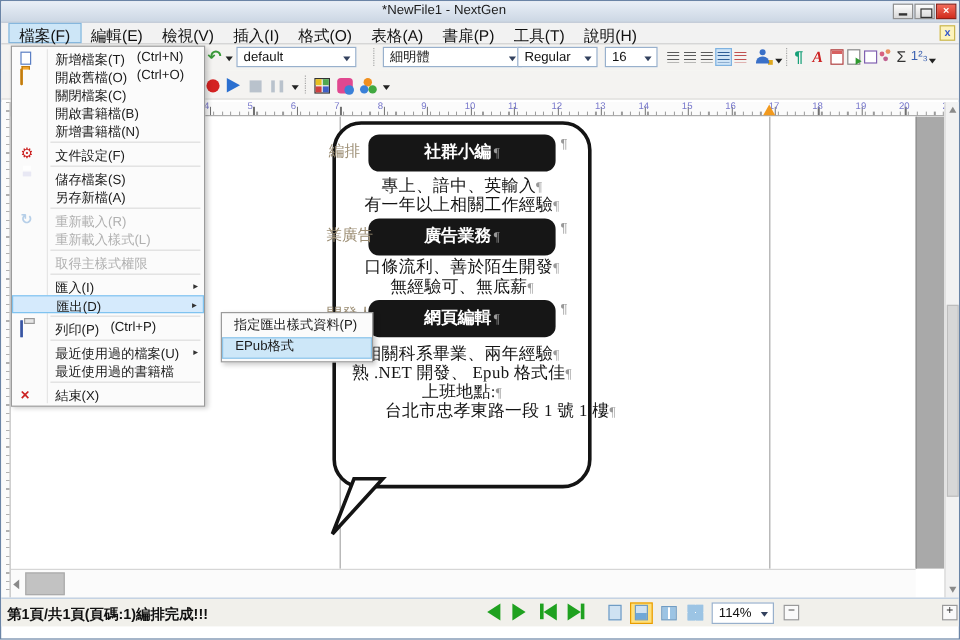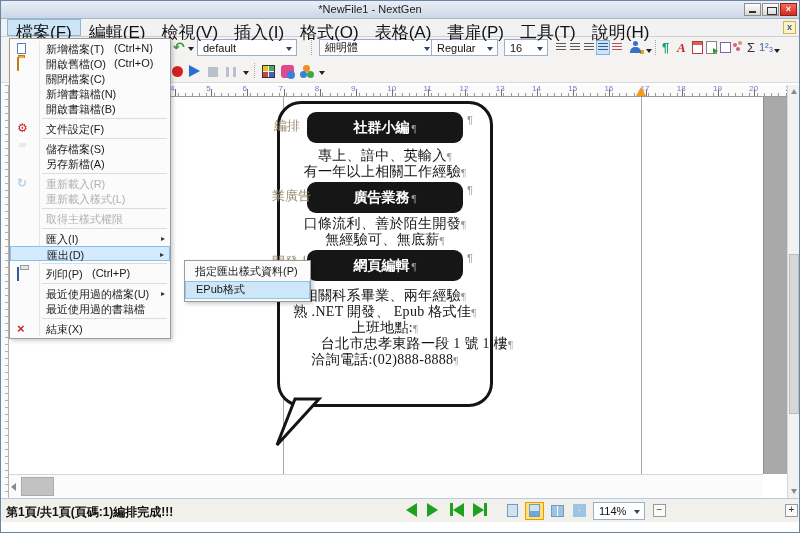--- a/index.html
+++ b/index.html
@@ -25,21 +25,21 @@
   }
   .winbtn.min::after{ content:""; position:absolute; left:4px; right:4px; bottom:2px; height:2px; background:#333; }
   .winbtn.max::after{ content:""; position:absolute; left:4px; top:3px; width:8px; height:6px; border:1px solid #333; }
   .winbtn.close{ background:linear-gradient(#f26a5a,#d02c1e); border-color:#8f2016; color:#fff; font-weight:bold; }
   
   .menubar{
     position:absolute; left:0; top:18px; width:100%; height:18px;
     background:#f2f2f2; border-bottom:1px solid #cfcfcf; display:flex;
     align-items:stretch; padding-left:6px; z-index:10;
   }
-  .menubar-item{ font-size:17px; color:#111; padding:2px 8px 0 8px; }
+  .menubar-item{ font-size:13px; color:#111; padding:2px 8px 0 8px; }
   .menubar-item.active{ background:#cde6f7; border:1px solid #86b7dd; padding-top:1px; }
   .doc-close{
     position:absolute; right:3px; top:2px; width:13px; height:13px;
     background:#fdf3bd; border:1px solid #c9b652; color:#3355cc;
     font-size:9px; font-weight:bold; line-height:11px; text-align:center;
   }
   
   .toolbar1{ position:absolute; left:0; top:36px; width:100%; height:22px; background:#f4f3f1; }
   .toolbar2{ position:absolute; left:0; top:58px; width:100%; height:24px; background:#f4f3f1; border-bottom:1px solid #dcdcda; }
   .tb{ position:absolute; }
@@ -331,21 +331,20 @@
       <div class="pill" style="top:78px;"><span>廣告業務</span><span class="pl">¶</span></div>
       <span class="pill-out-pl" style="top:80px;">¶</span>
       <div class="dline" style="top:112px;"><span>口條流利、善於陌生開發</span><span class="pl">¶</span></div>
       <div class="dline" style="top:128px;"><span>無經驗可、無底薪</span><span class="pl">¶</span></div>
       <div class="pill" style="top:146px;"><span>網頁編輯</span><span class="pl">¶</span></div>
       <span class="pill-out-pl" style="top:148px;">¶</span>
       <div class="dline" style="top:184px;"><span>相關科系畢業、兩年經驗</span><span class="pl">¶</span></div>
       <div class="dline" style="top:200px;"><span>熟 .NET 開發、 Epub 格式佳</span><span class="pl">¶</span></div>
       <div class="dline" style="top:216px;"><span>上班地點:</span><span class="pl">¶</span></div>
       <div class="dline" style="top:232px;margin-left:32px;"><span>台北市忠孝東路一段 1 號 1 樓</span><span class="pl">¶</span></div>
-      <div class="dline" style="top:248px;"><span>洽詢電話:(02)888-8888</span><span class="pl">¶</span></div>
     </div>
     <svg class="tail" width="60" height="52">
       <path d="M26,2 L50,2 L8,48 Z" fill="#ffffff" stroke="#141414" stroke-width="3"></path>
     </svg>
   </div>
 
   <div class="hscroll">
     <span class="larr"></span>
     <div class="hthumb"></div>
   </div>
@@ -391,24 +390,24 @@
     </div>
     <div class="mrow">
       <span class="mi-icon ic-folder"></span>
       <span class="mi-label">開啟舊檔(O)</span>
       <span class="mi-shortcut">(Ctrl+O)</span>
     </div>
     <div class="mrow">
       <span class="mi-label">關閉檔案(C)</span>
     </div>
     <div class="mrow">
+      <span class="mi-label">開啟書籍檔(B)</span>
+    </div>
+    <div class="mrow">
       <span class="mi-label">新增書籍檔(N)</span>
-    </div>
-    <div class="mrow">
-      <span class="mi-label">開啟書籍檔(B)</span>
     </div>
     <div class="msep"></div>
     <div class="mrow">
       <span class="mi-icon ic-gear">⚙</span>
       <span class="mi-label">文件設定(F)</span>
     </div>
     <div class="msep"></div>
     <div class="mrow">
       <span class="mi-icon ic-save"></span>
       <span class="mi-label">儲存檔案(S)</span>

